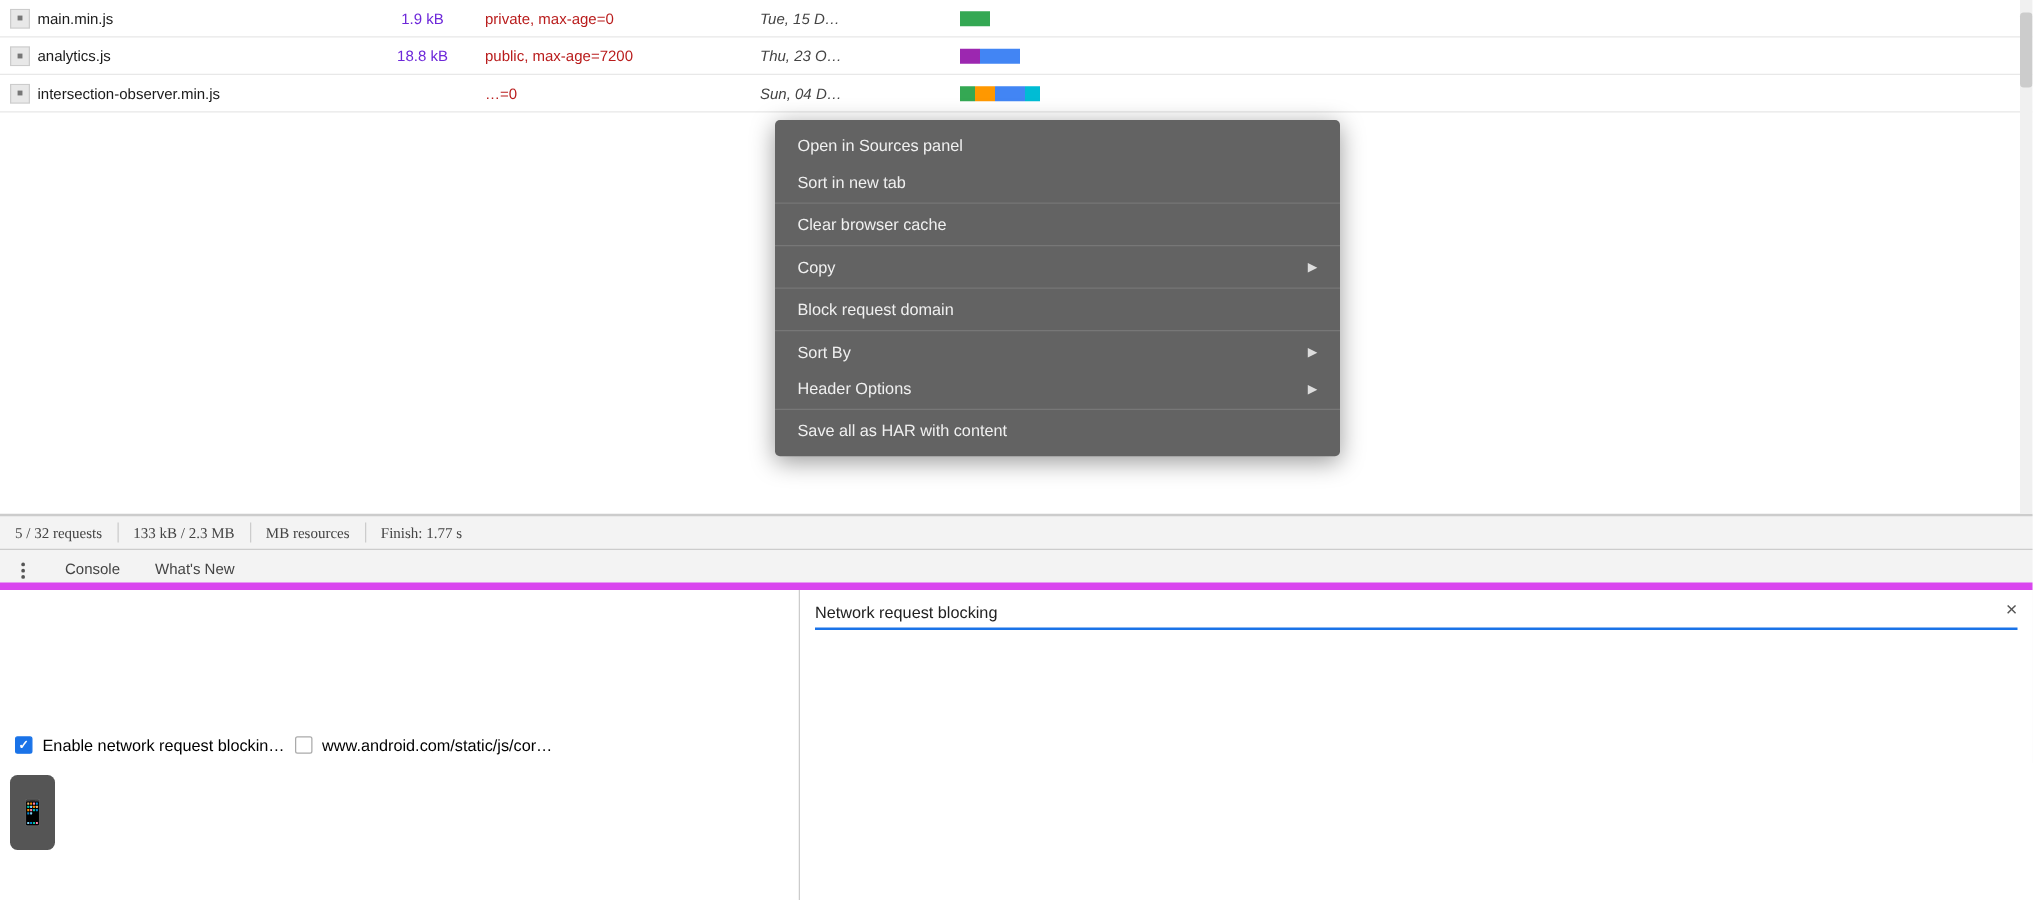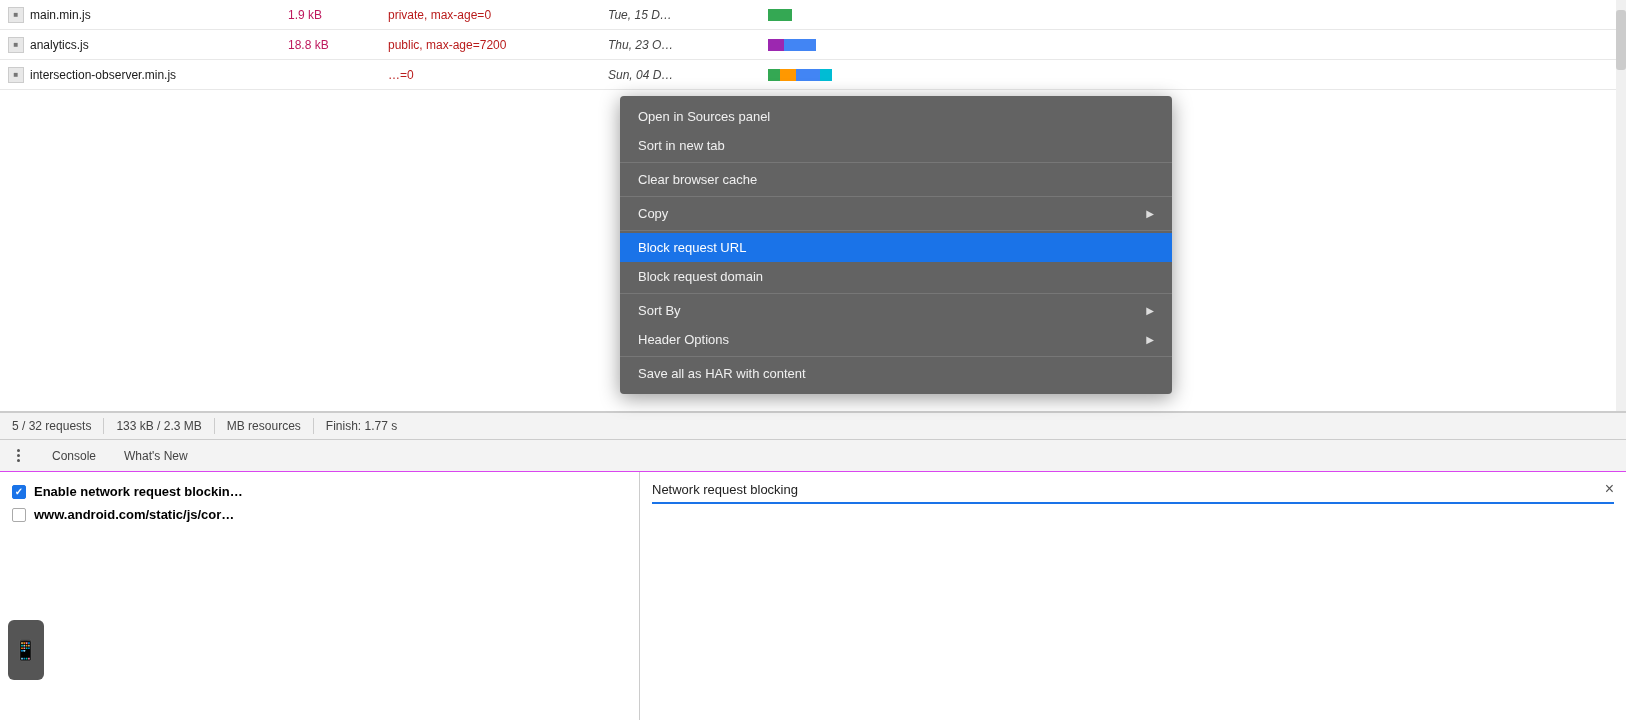--- a/index.html
+++ b/index.html
@@ -60,22 +60,22 @@
       display: flex;
       align-items: center;
       overflow: hidden;
       text-overflow: ellipsis;
       white-space: nowrap;
       color: #1a1a1a;
     }
 
     .table-row .size-col {
       width: 100px;
-      text-align: left;
-      color: #be185d;
+      text-align: center;
+      color: #6d28d9;
     }
 
     .table-row .cache-col {
       width: 220px;
       color: #b91c1c;
     }
 
     .table-row .time-col {
       width: 160px;
       color: #444;
@@ -103,43 +103,44 @@
       display: flex;
       align-items: center;
       height: 28px;
       background: #f3f3f3;
       border-top: 1px solid #ccc;
       border-bottom: 1px solid #ccc;
       padding: 0 12px;
       font-size: 12px;
       color: #444;
       gap: 0;
+      font-family: Liberation Serif, serif;
     }
 
     .status-separator {
       width: 1px;
       height: 16px;
       background: #ccc;
       margin: 0 12px;
     }
 
     
     .bottom-panel {
       display: flex;
       flex-direction: column;
       height: 280px;
       background: #fff;
     }
 
     .bottom-tabs {
       display: flex;
-      align-items: center;
+      align-items: flex-end;
       height: 32px;
       background: #f3f3f3;
-      border-bottom: 1px solid #d946ef;
+      border-bottom: 6px solid #d946ef;
       padding: 0 8px;
       gap: 4px;
     }
 
     .bottom-tab {
       padding: 4px 12px;
       font-size: 12px;
       color: #444;
       cursor: pointer;
       border-radius: 3px;
@@ -169,23 +170,21 @@
       display: flex;
       flex: 1;
       overflow: hidden;
     }
 
     .left-panel {
       width: 640px;
       border-right: 1px solid #ccc;
       padding: 12px;
       display: flex;
-      flex-direction: column;
       gap: 8px;
-      font-weight: bold;
     }
 
     .checkbox-row {
       display: flex;
       align-items: center;
       gap: 8px;
       font-size: 13px;
     }
 
     .checkbox-blue {
@@ -241,21 +240,21 @@
       cursor: pointer;
       color: #555;
       font-size: 16px;
     }
 
     
     .context-menu {
       position: absolute;
       top: 96px;
       left: 620px;
-      width: 552px;
+      width: 452px;
       background: #636363;
       border-radius: 4px;
       box-shadow: 0 4px 20px rgba(0,0,0,0.4);
       z-index: 1000;
       padding: 4px 0;
       color: #fff;
     }
 
     .menu-section {
       padding: 2px 0;
@@ -446,23 +445,20 @@
         <span>Clear browser cache</span>
       </div>
     </div>
     <div class="menu-section">
       <div class="menu-item">
         <span>Copy</span>
         <span class="menu-arrow">▶</span>
       </div>
     </div>
     <div class="menu-section">
-      <div class="menu-item highlighted">
-        <span>Block request URL</span>
-      </div>
       <div class="menu-item">
         <span>Block request domain</span>
       </div>
     </div>
     <div class="menu-section">
       <div class="menu-item">
         <span>Sort By</span>
         <span class="menu-arrow">▶</span>
       </div>
       <div class="menu-item">

